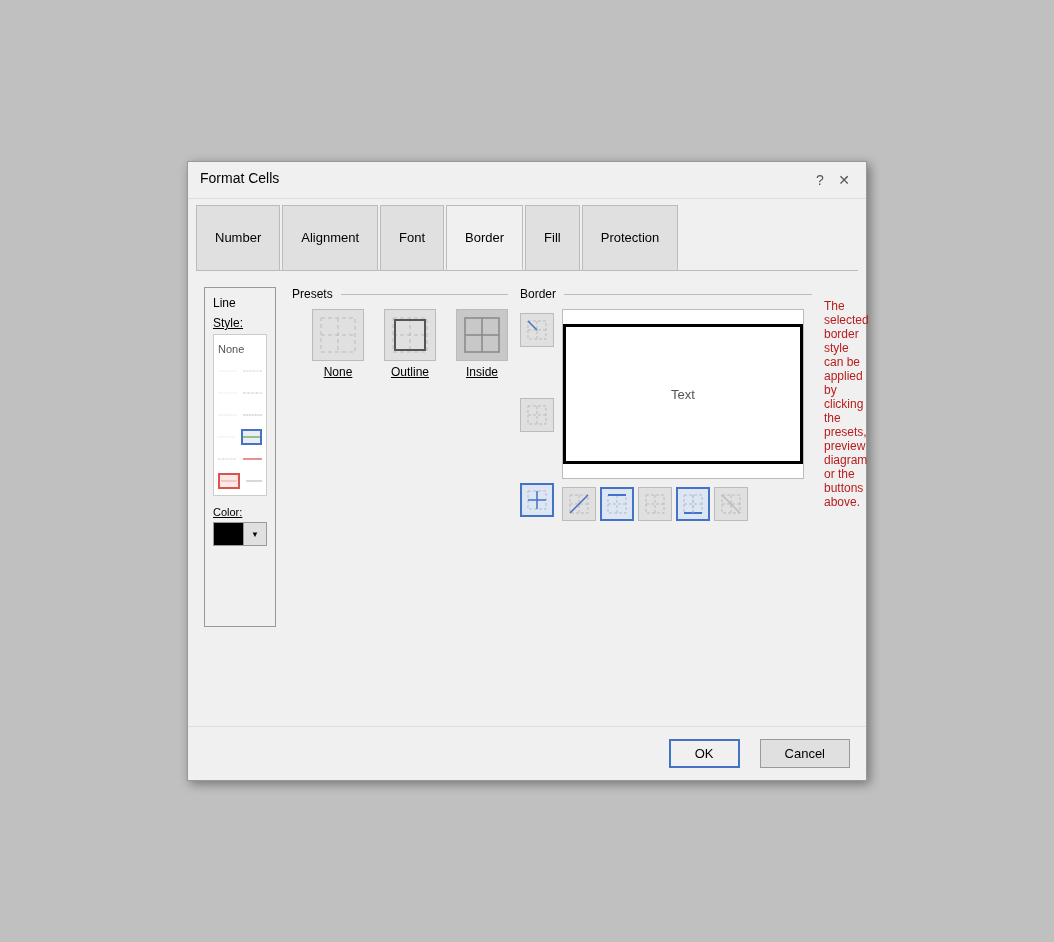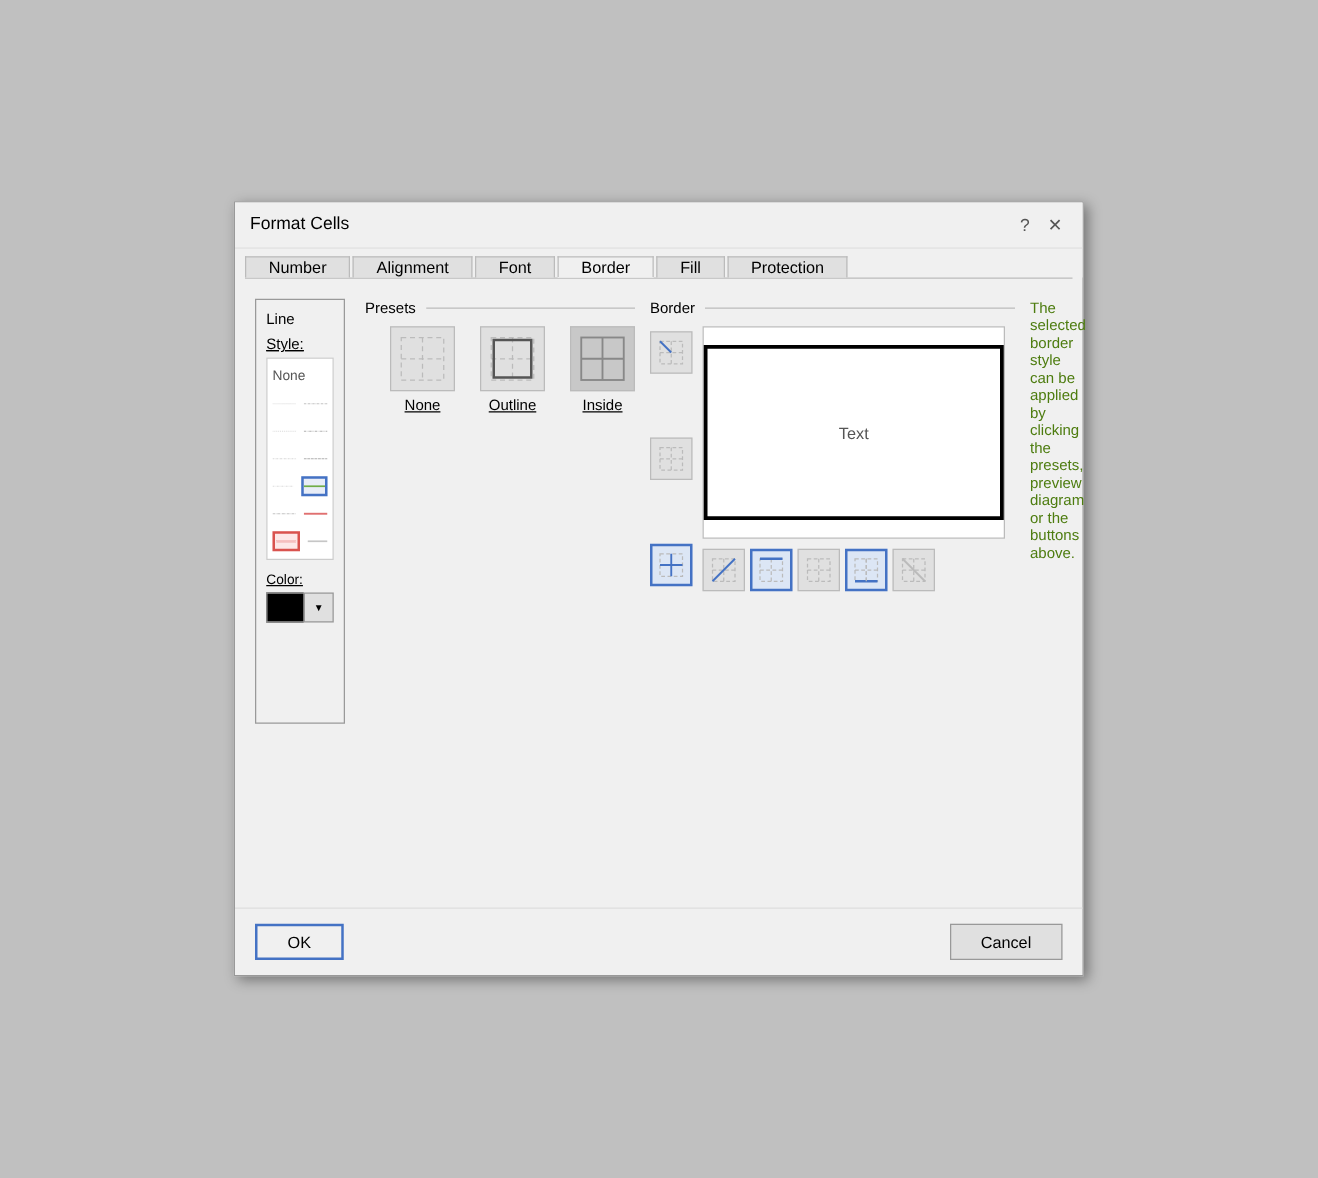--- a/index.html
+++ b/index.html
@@ -57,21 +57,21 @@
     }
 
     
     .tabs {
       display: flex;
       background: #f0f0f0;
       padding: 6px 8px 0 8px;
       gap: 0;
     }
     .tab {
-      padding: 0 18px;
+      padding: 24px 18px;
       border: 1px solid #bbb;
       border-bottom: none;
       background: #e0e0e0;
       cursor: pointer;
       color: #000;
       position: relative;
       margin-right: 2px;
       font-size: 13px;
     }
     .tab.active {
@@ -306,29 +306,29 @@
       position: relative;
     }
     .preview-text {
       font-size: 13px;
       color: #555;
     }
 
     
     .info-text {
       font-size: 12px;
-      color: #4d7c0f;
-      margin-top: 0;
+      color: #b91c1c;
+      margin-top: 12px;
     }
 
     
     .footer {
       display: flex;
-      justify-content: space-between;
-      gap: 4px;
+      justify-content: flex-end;
+      gap: 20px;
       padding: 12px 16px;
       border-top: 1px solid #ddd;
     }
     .footer-btn {
       padding: 5px 24px;
       font-size: 13px;
       cursor: pointer;
       border: 1px solid #999;
       background: #e0e0e0;
     }

